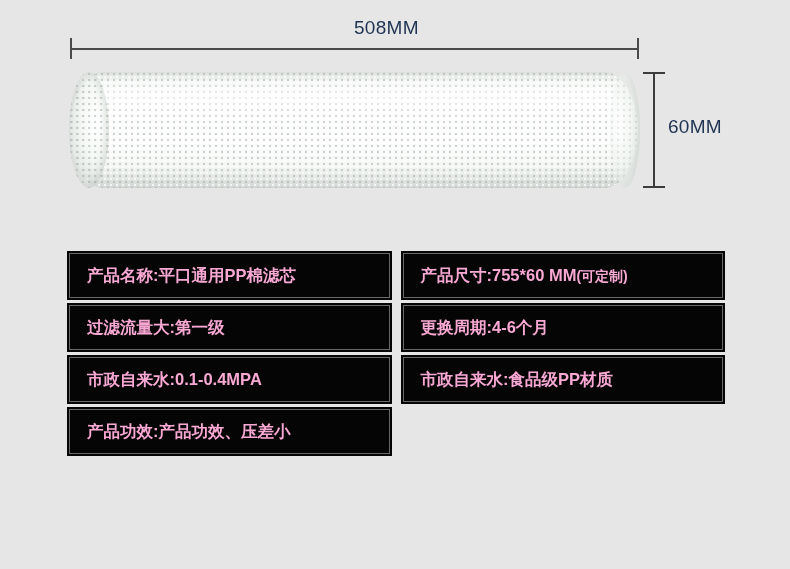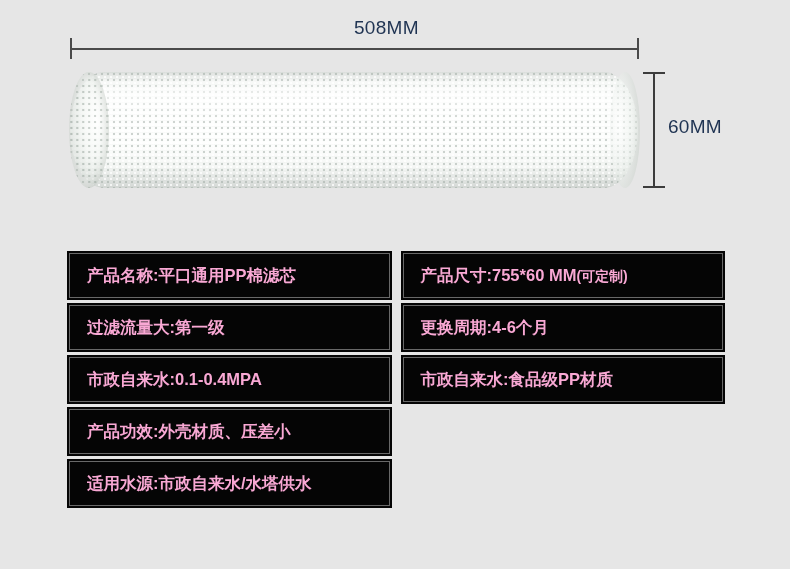--- a/index.html
+++ b/index.html
@@ -180,24 +180,21 @@
         <div class="spec-cell">
           <span class="spec-text"><span>产品名称</span><span>:</span><span>平口通用PP棉滤芯</span></span>
         </div>
         <div class="spec-cell">
           <span class="spec-text"><span>过滤流量大</span><span>:</span><span>第一级</span></span>
         </div>
         <div class="spec-cell">
           <span class="spec-text"><span>市政自来水</span><span>:</span><span>0.1-0.4MPA</span></span>
         </div>
         <div class="spec-cell">
-          <span class="spec-text"><span>产品功效</span><span>:</span><span>外壳材质、压差小</span></span>
-        </div>
-        <div class="spec-cell">
-          <span class="spec-text"><span>适用水源</span><span>:</span><span>市政自来水/水塔供水</span></span>
+          <span class="spec-text"><span>产品功效</span><span>:</span><span>产品功效、压差小</span></span>
         </div>
       </div>
     <div class="spec-col" id="spec-col-right">
         <div class="spec-cell">
           <span class="spec-text"><span>产品尺寸</span><span>:</span><span>755*60 MM</span><span class="small">(可定制)</span></span>
         </div>
         <div class="spec-cell">
           <span class="spec-text"><span>更换周期</span><span>:</span><span>4-6个月</span></span>
         </div>
         <div class="spec-cell">

